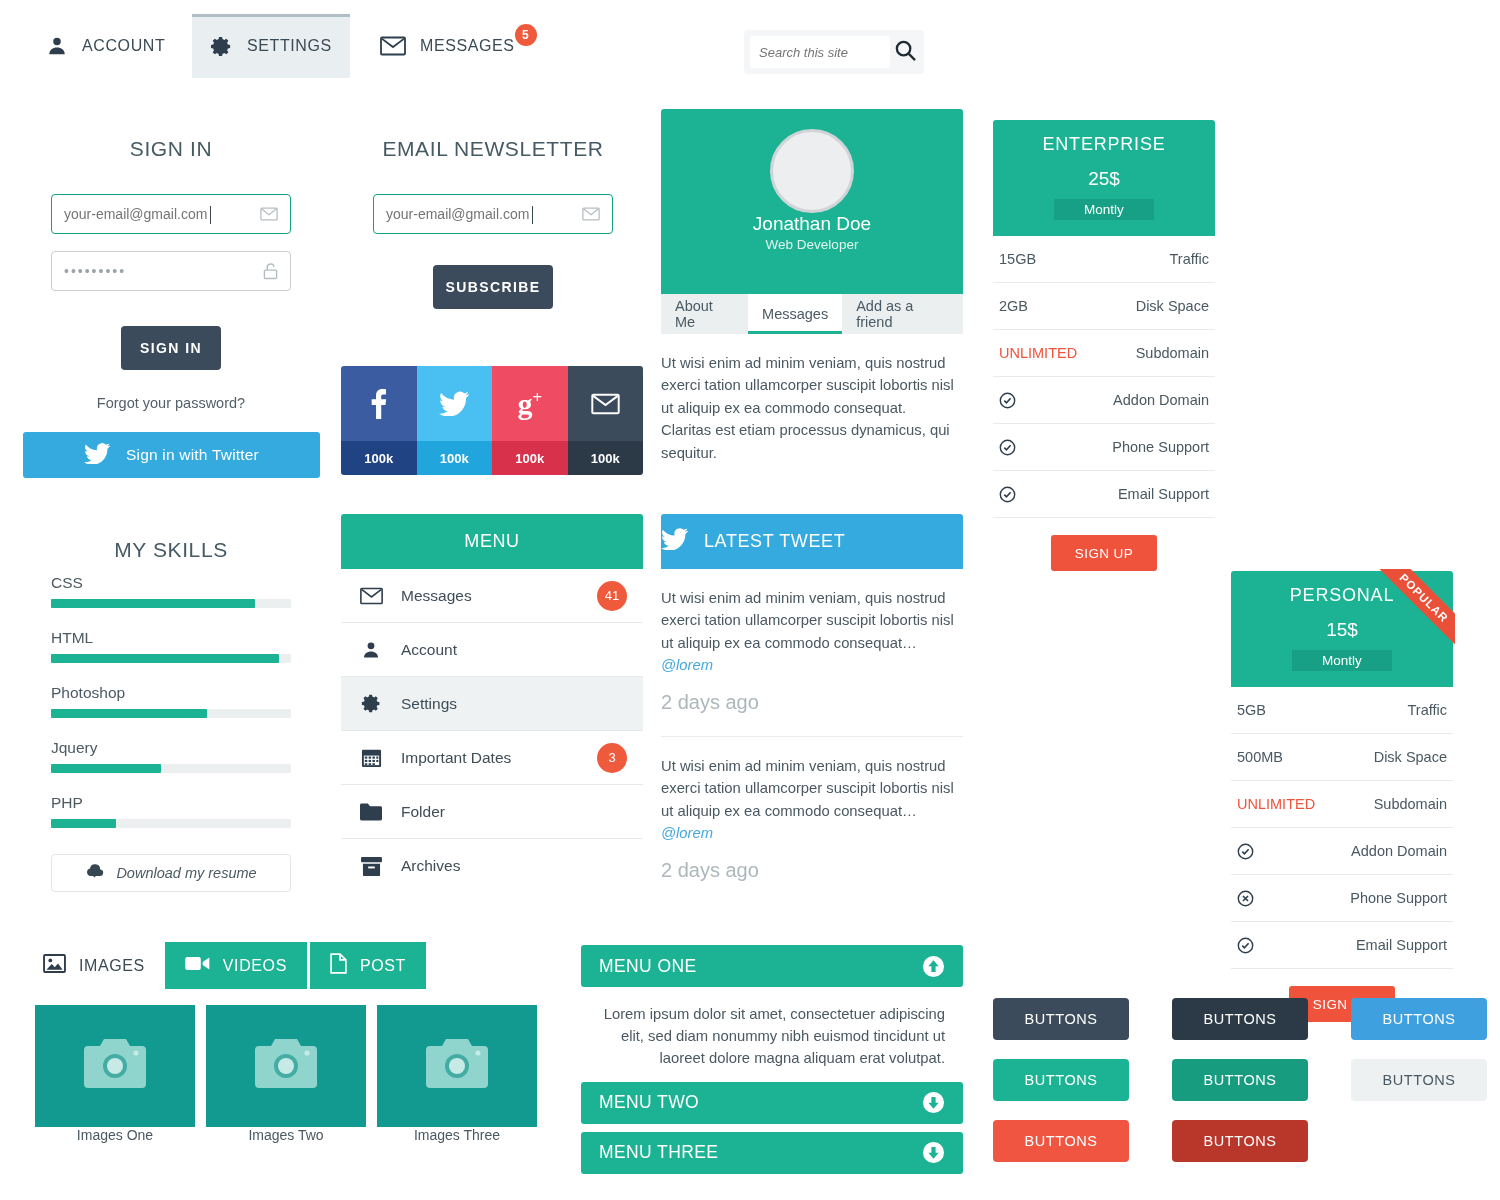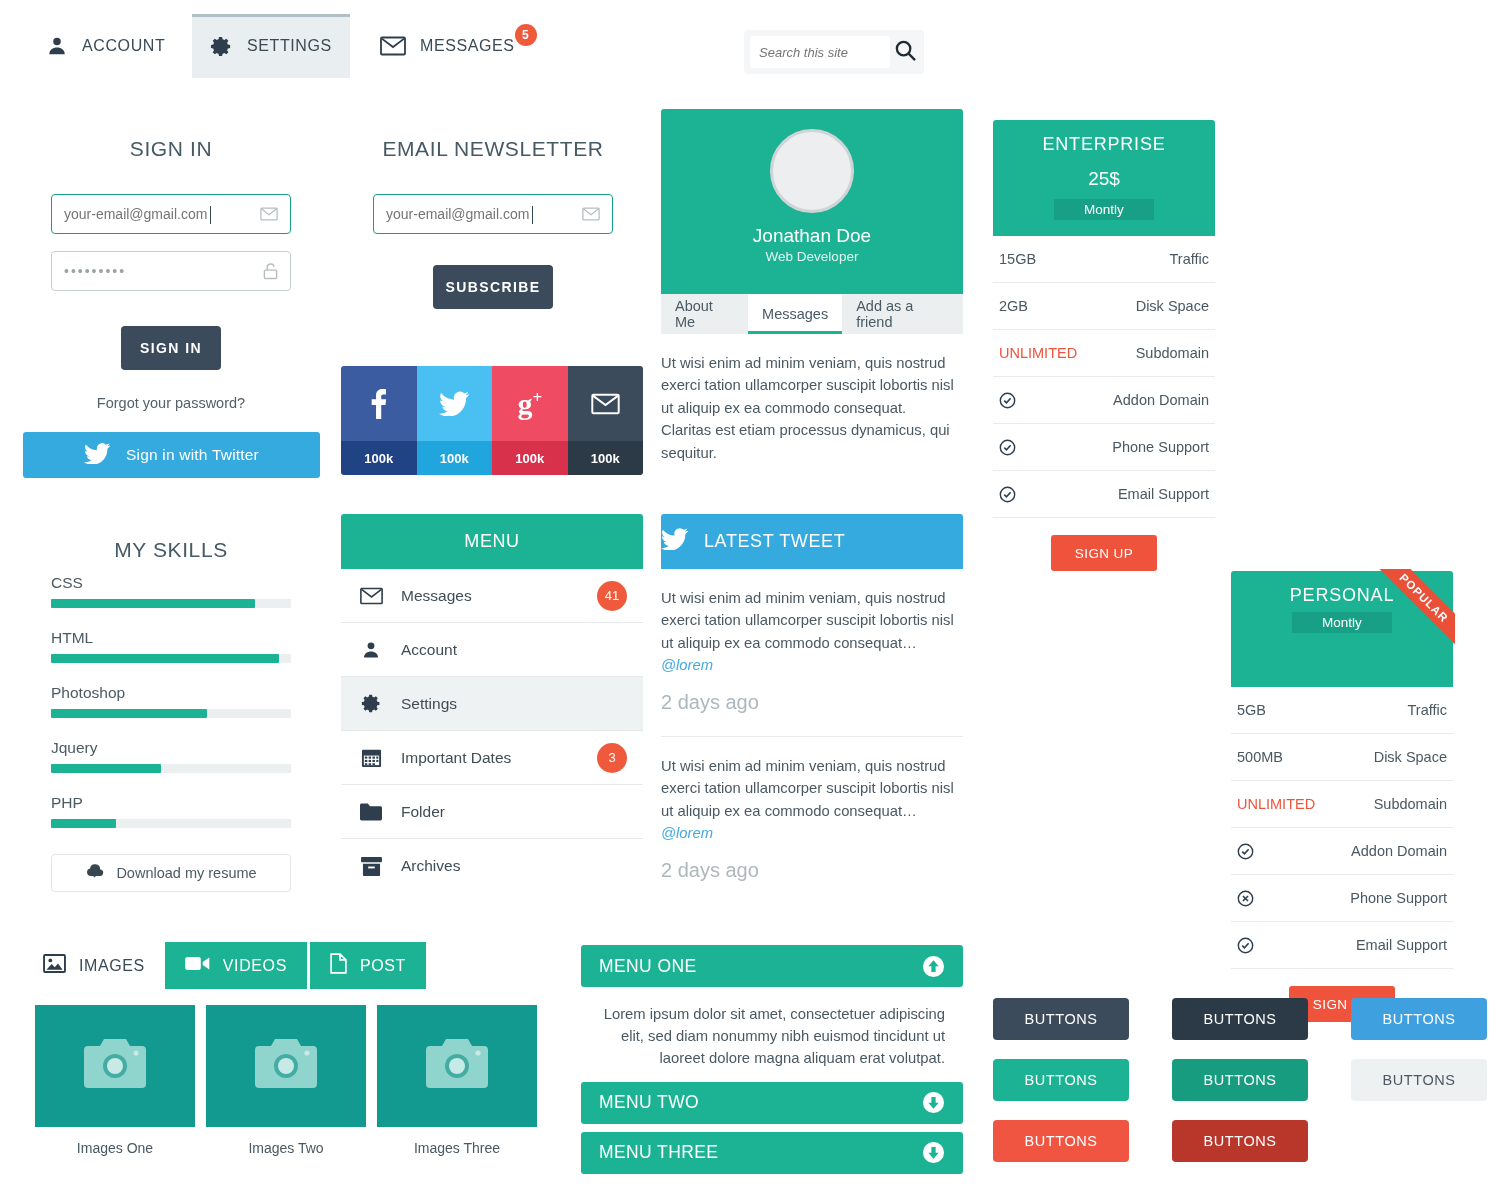--- a/index.html
+++ b/index.html
@@ -121,21 +121,21 @@
 
   
   .pf-head {
     background: #1bb394; height: 185px; border-radius: 3px 3px 0 0;
     display: flex; flex-direction: column; align-items: center; padding-top: 20px;
   }
   .pf-avatar {
     width: 84px; height: 84px; border-radius: 50%;
     background: #eceef0; border: 3px solid #cfd4d6;
   }
-  .pf-name { color: #fff; font-size: 19px; margin-top: 12px; }
+  .pf-name { color: #fff; font-size: 19px; margin-top: 0; }
   .pf-role { color: #e3f5f0; font-size: 13.5px; margin-top: 2px; }
   .pf-tabs { display: flex; height: 40px; background: #eceff0; }
   .pf-tab {
     display: flex; align-items: center; justify-content: center;
     font-size: 14.5px; color: #4a5a64; padding: 0 14px; position: relative;
   }
   .pf-tab.active { background: #fff; }
   .pf-tab.active::after {
     content:""; position: absolute; left: 0; right: 0; bottom: 0; height: 3px; background: #1bb394;
   }
@@ -190,21 +190,21 @@
   .img-tab {
     height: 47px; display: flex; align-items: center; gap: 13px; padding: 0 20px;
     font-size: 16px; letter-spacing: .6px;
   }
   .img-tab.on { background: #1bb394; color: #fff; }
   .img-tab.off { color: #3b4a54; }
   .thumb {
     width: 160px; height: 122px; background: #139a90;
     display: flex; align-items: center; justify-content: center;
   }
-  .thumb-cap { text-align: center; font-size: 14px; color: #4a5862; margin-top: 13px; }
+  .thumb-cap { text-align: center; font-size: 14px; color: #4a5862; }
 
   
   .acc-head {
     height: 42px; background: #1bb394; color: #fff; border-radius: 3px;
     display: flex; align-items: center; justify-content: space-between;
     padding: 0 18px; font-size: 17.5px; letter-spacing: .4px;
   }
   .acc-body { padding: 16px 18px 12px; font-size: 14.8px; line-height: 1.5; color: #4a5862; }
 
   
@@ -320,21 +320,21 @@
           </div>
         </div>
         <div style="margin-bottom: 21px;">
           <div class="skill-name">PHP</div>
           <div class="bar-track">
             <div class="bar-fill" style="width:27%"></div>
           </div>
         </div>
       </div>
 
-    <div class="resume-btn" style="margin-top:26px;">
+    <div class="resume-btn" style="margin-top:26px;font-style:italic;">
       <span>
         <svg width="19" height="15" viewBox="0 0 20 15" fill="#37474f">
             <path d="M16 5.4A5.4 5.4 0 005.3 4.3 4 4 0 006 12.2h9.4a3.4 3.4 0 00.6-6.8z"></path>
             <path d="M10 13.8l3-3.3H7z" fill="#37474f"></path>
           </svg>
       </span>
       <span>Download my resume</span>
     </div>
   </div>
 
@@ -558,20 +558,21 @@
               <path d="M5.6 9.1l2.3 2.4 4.4-4.8" stroke-width="1.7"></path>
             </svg>
           </span>
           <span>Email Support</span>
         </div>
         <button class="signup-btn">SIGN UP</button>
       </div>
       <div class="price-card col" style="left: 1231px; top: 28px;">
         <div class="price-head">
           <div class="price-plan">PERSONAL</div>
+          <div class="price-amt"><span>15</span><span>$</span></div>
           <div class="price-per">Montly</div>
         </div>
         <div class="price-row">
           <span class="val">5GB</span>
           <span>Traffic</span>
         </div>
         <div class="price-row">
           <span class="val">500MB</span>
           <span>Disk Space</span>
         </div>

